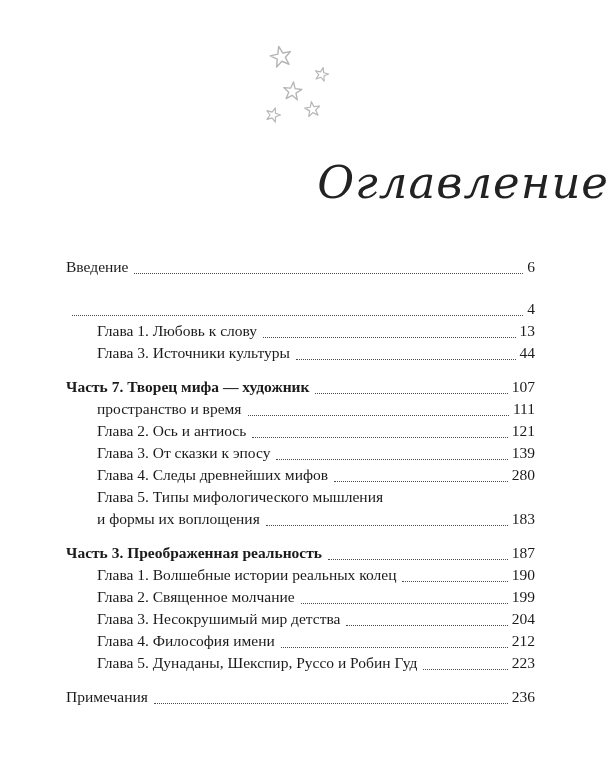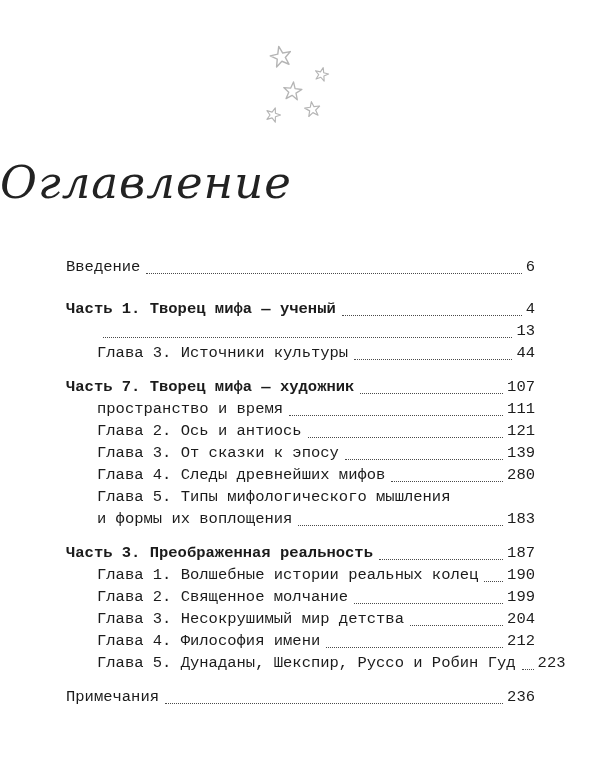--- a/index.html
+++ b/index.html
@@ -15,39 +15,38 @@
     width: 609px; height: 783px;
     background: #ffffff;
     box-sizing: border-box;
   }
   
   .star { position: absolute; }
   
   .title {
     position: absolute;
     top: 156px; left: 0; width: 100%;
-    text-align: left;
+    text-align: right;
     font-family: "DejaVu Serif", serif;
     font-style: italic;
     font-weight: 400;
     font-size: 45px;
     letter-spacing: 1px;
     color: #222;
   }
   
   .toc {
     position: absolute;
     top: 256px; left: 66px; right: 74px;
     font-size: 15.5px;
   }
   .row {
     display: flex;
     align-items: flex-end;
     line-height: 22px;
-    font-family: Liberation Mono, monospace;
   }
   .row .lbl { white-space: nowrap; }
   .indent { padding-left: 31px; }
   .part .lbl { font-weight: bold; }
   .gap    { margin-top: 12px; }
   .gap-lg { margin-top: 20px; }
   .leader {
     flex: 1;
     min-width: 12px;
     border-bottom: 1.7px dotted #4a4a4a;
@@ -83,25 +82,25 @@
 
   <div class="toc">
 
     <div class="row">
       <span class="lbl">Введение</span>
       <span class="leader"></span>
       <span class="pg">6</span>
     </div>
 
     <div class="row part gap-lg">
-      <span class="lbl">Часть 1. Творец мифа — ученый</span>
       <span class="leader"></span>
       <span class="pg">4</span>
     </div>
     <div class="row indent">
+      <span class="lbl">Глава 1. Любовь к слову</span>
       <span class="leader"></span>
       <span class="pg">13</span>
     </div>
     <div class="row indent">
       <span class="lbl">Глава 3. Источники культуры</span>
       <span class="leader"></span>
       <span class="pg">44</span>
     </div>
 
     <div class="row part gap">

